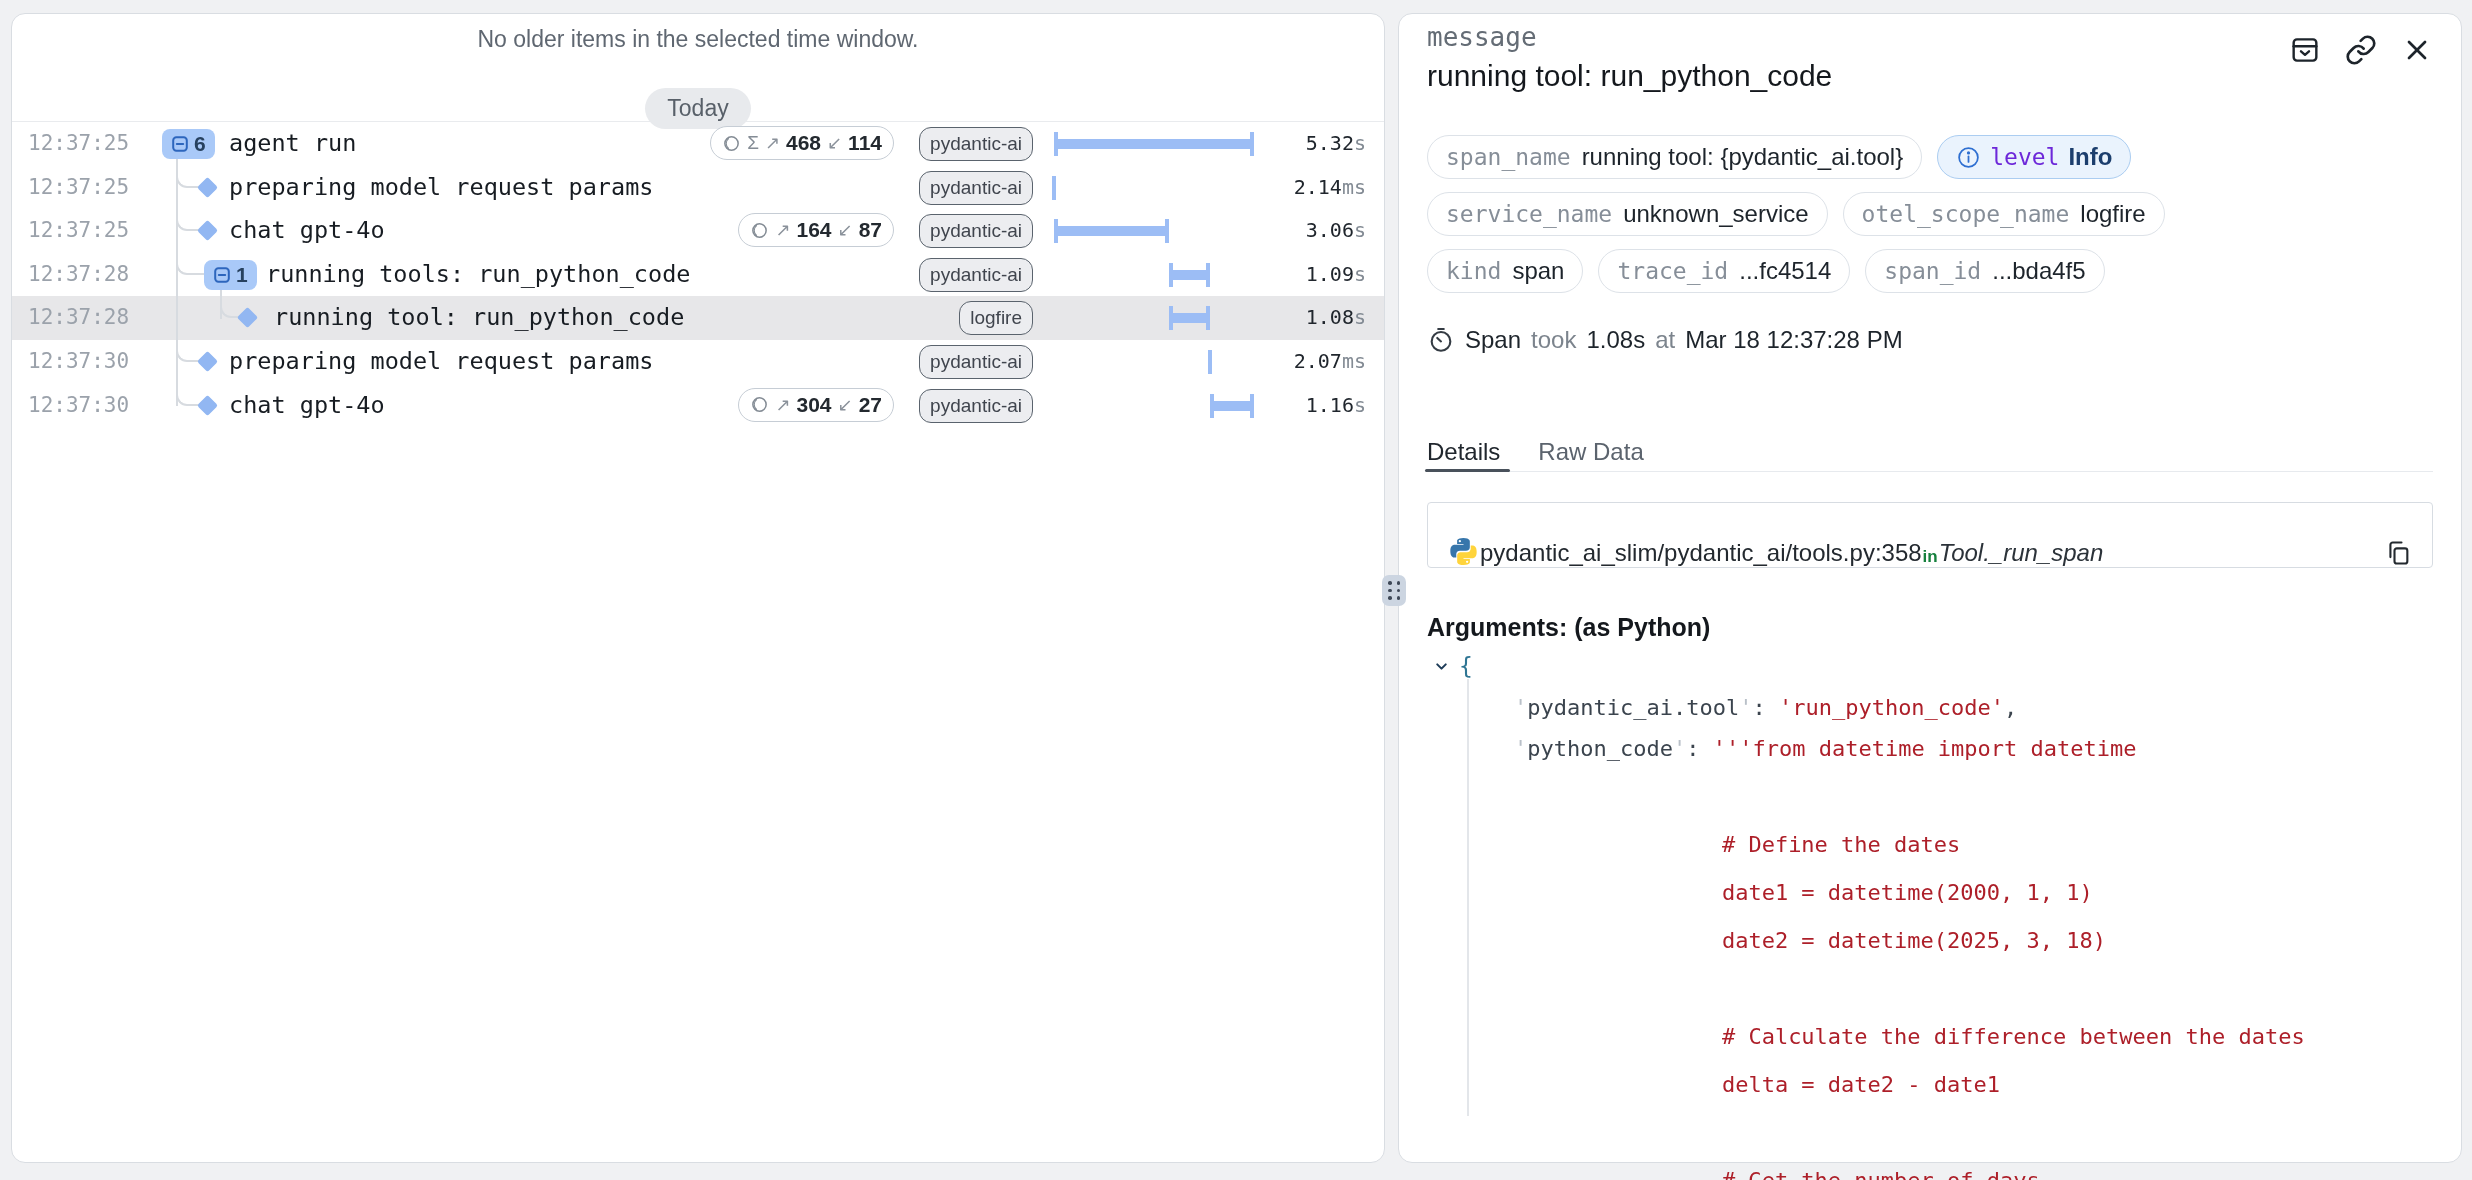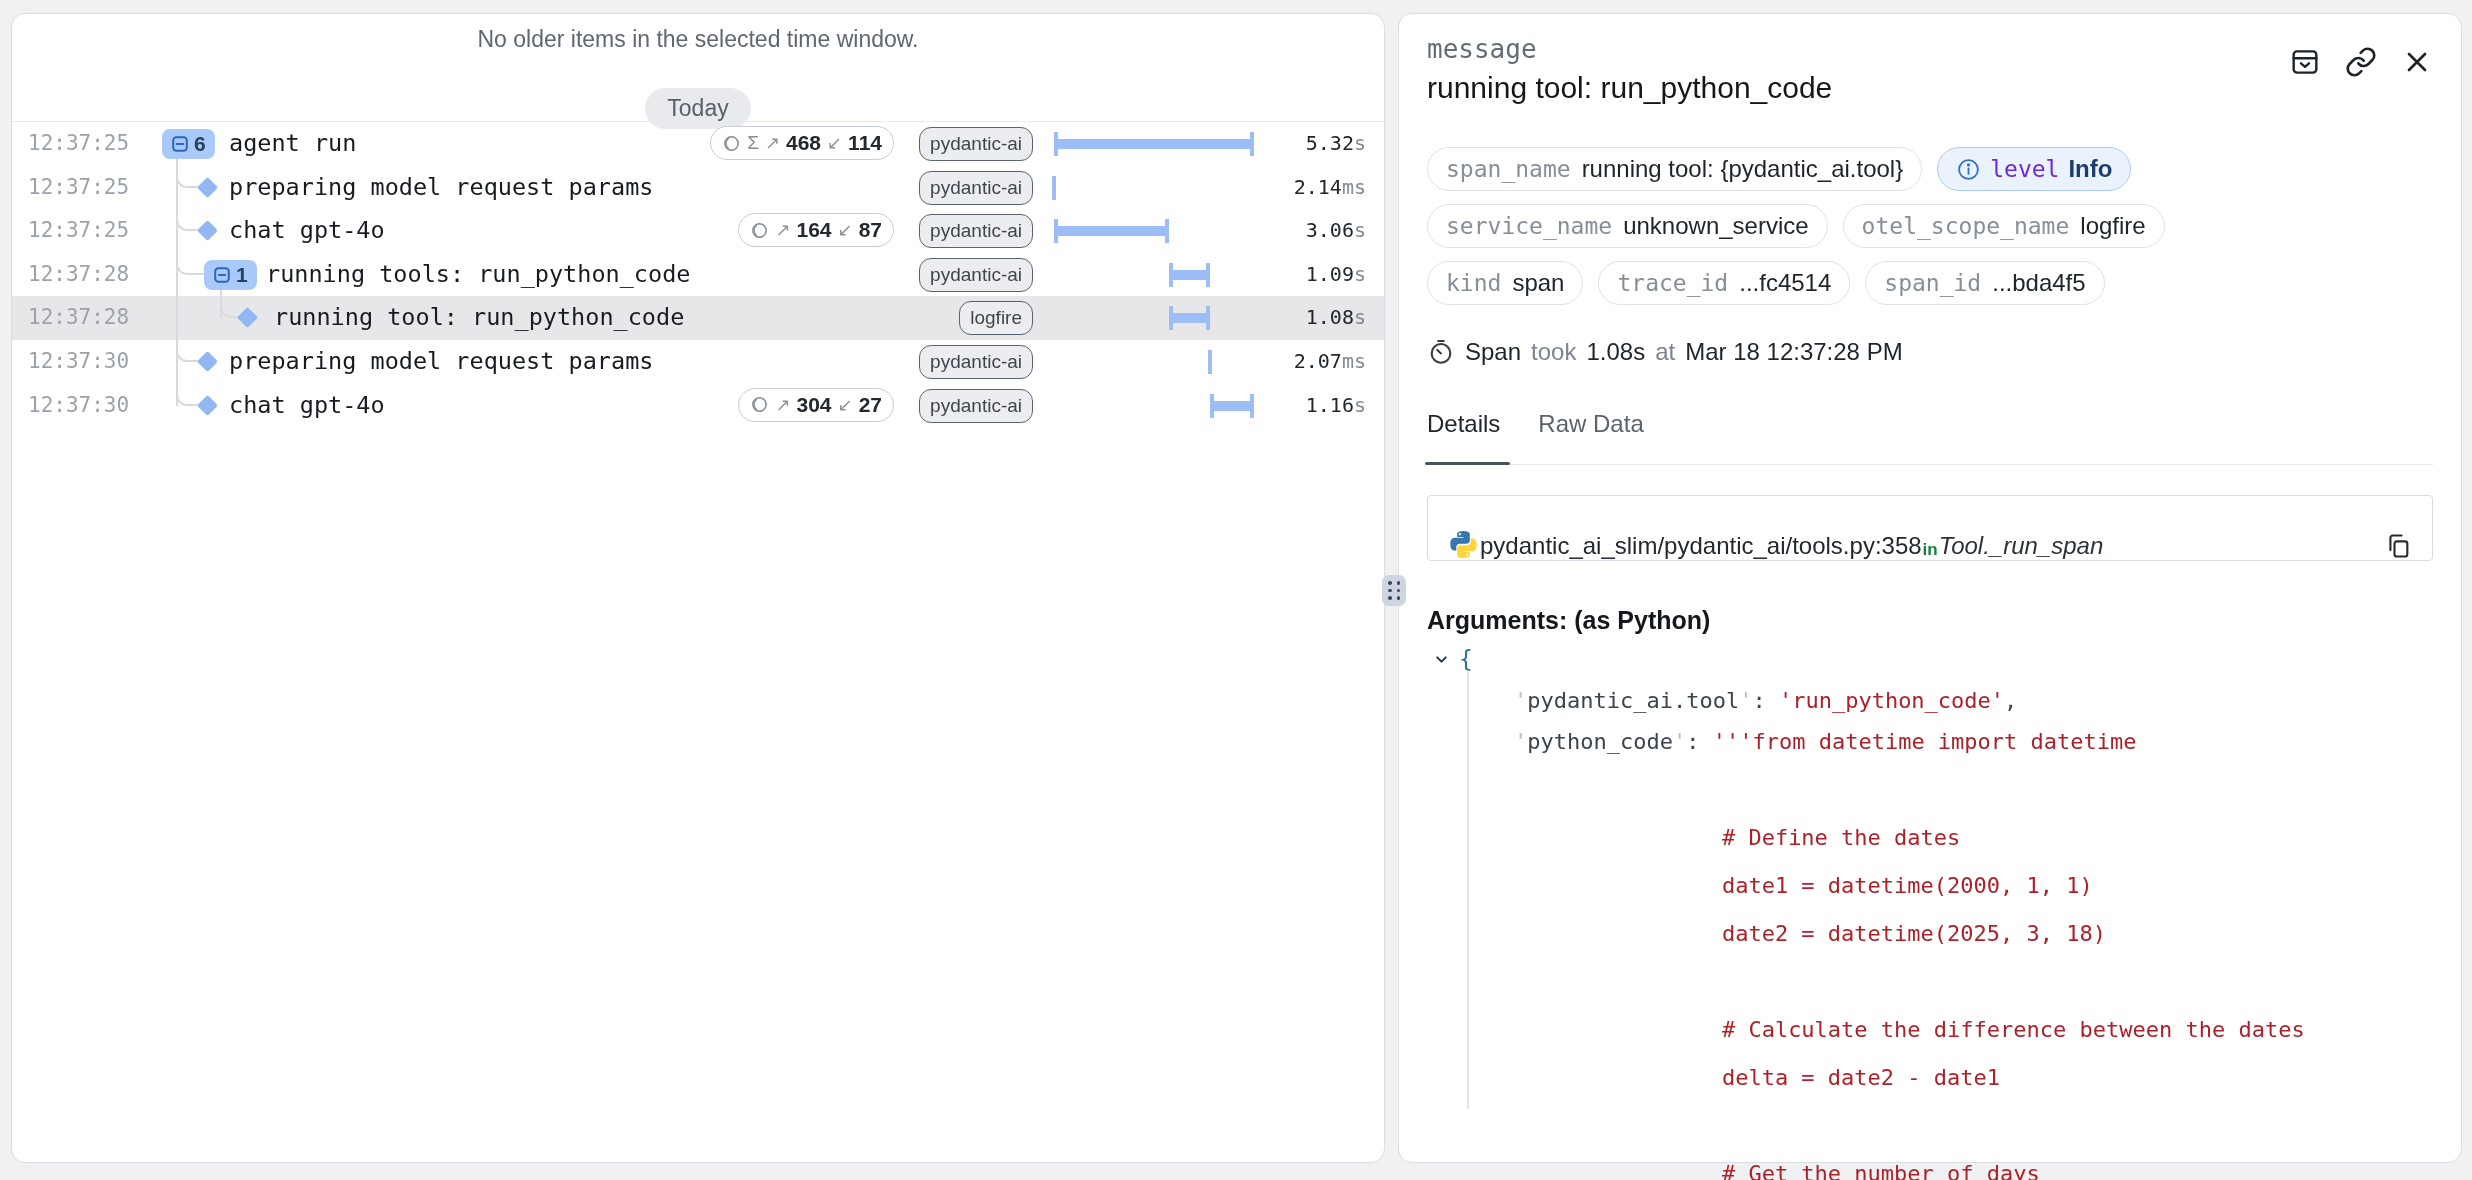--- a/index.html
+++ b/index.html
@@ -46,41 +46,41 @@
   .row-duration{position:absolute;line-height:43.6px;font-family:"DejaVu Sans Mono",monospace;font-size:20px;color:#20262d;white-space:nowrap;}
   .row-duration .unit{color:#838b94;}
 
   
   .resize-handle{position:absolute;left:1382px;top:575px;width:24px;height:31px;background:#ccd5e1;
     border-radius:7px;display:grid;grid-template-columns:repeat(2,3.5px);grid-template-rows:repeat(3,3.5px);
     gap:4px 5px;align-content:center;justify-content:center;cursor:col-resize;z-index:5;}
   .resize-handle b{width:3.5px;height:3.5px;border-radius:50%;background:#3e4857;}
 
   
-  .detail-header{display:flex;justify-content:space-between;align-items:flex-start;padding-top:20px;}
+  .detail-header{display:flex;justify-content:space-between;align-items:flex-start;padding-top:8px;}
   .kicker{font-family:"DejaVu Sans Mono",monospace;font-size:26px;color:#646c75;}
   .detail-title{font-size:30px;color:#14181d;font-weight:400;margin-top:7px;}
   .header-icons{display:flex;gap:24px;margin-top:12px;}
   .icon-btn{background:none;border:none;padding:0;cursor:pointer;line-height:0;}
 
   #chips{margin-top:42px;display:flex;flex-direction:column;gap:13px;align-items:flex-start;}
   .chip-row{display:flex;gap:15px;}
   .chip{display:inline-flex;align-items:center;gap:11px;height:44px;padding:0 18px;
     border:1.5px solid #dde2e8;border-radius:999px;background:#fff;box-sizing:border-box;cursor:pointer;}
   .chip-key{font-family:"DejaVu Sans Mono",monospace;font-size:23px;color:#868e98;}
   .chip-val{font-size:24px;color:#1d242b;}
   .chip.info{background:#eaf3fd;border-color:#abcdf1;gap:9px;}
   .chip.info .chip-key{color:#6d28d9;}
   .chip.info .chip-val{font-weight:700;color:#1c3e6d;}
 
   .timing{margin-top:33px;display:flex;align-items:center;gap:10px;font-size:24px;color:#1d242b;}
   .timing .dim{color:#7c848d;}
 
   .tabs{margin-top:44px;display:flex;gap:38px;border-bottom:1px solid #e7eaee;}
-  .tab{font-size:24px;padding-bottom:26px;color:#5b636d;position:relative;cursor:pointer;}
+  .tab{font-size:24px;padding-bottom:5px;color:#5b636d;position:relative;cursor:pointer;margin-top:40px;}
   .tab.active{color:#20262d;}
   .tab.active::after{content:"";position:absolute;left:-2px;right:-10px;bottom:-1px;height:3px;background:#49515b;border-radius:2px;}
 
   .source-box{margin-top:30px;display:flex;align-items:flex-end;gap:1px;border:1.5px solid #d7dce2;
     border-radius:4px;height:64px;padding:0 20px;cursor:pointer;}
   .source-path{font-size:24px;color:#23292f;}
   .source-in{font-size:17px;color:#15803d;font-weight:bold;}
   .source-fn{font-size:24px;font-style:italic;color:#2b3239;}
   .copy-btn{margin-left:auto;}
 

